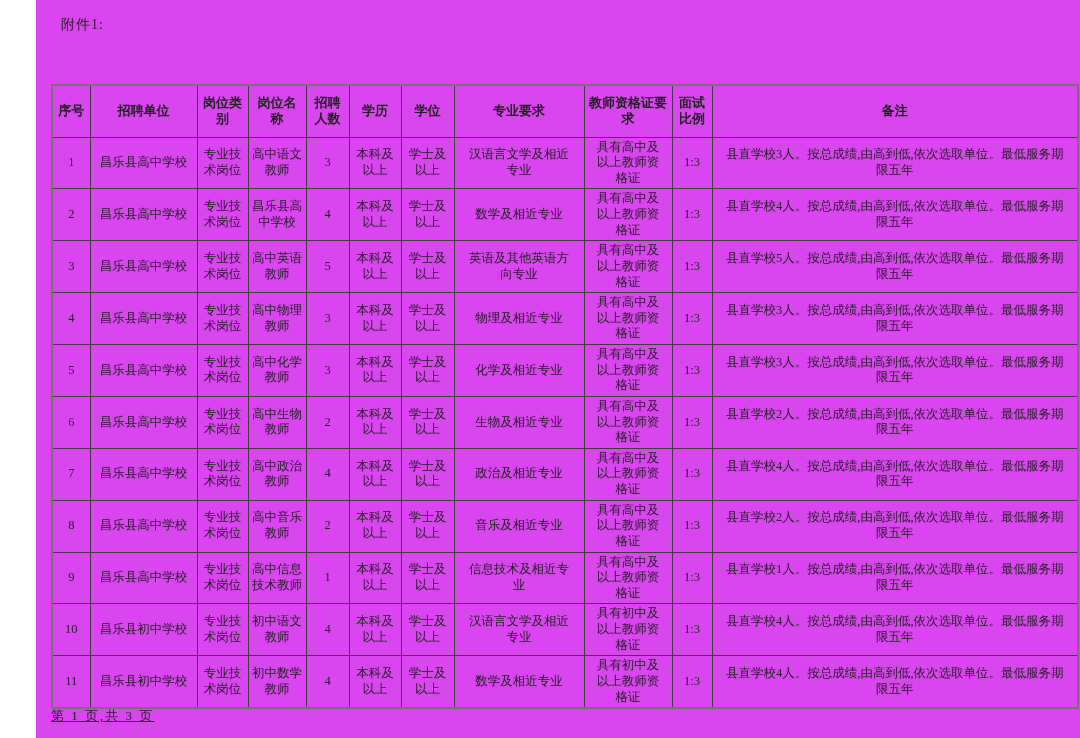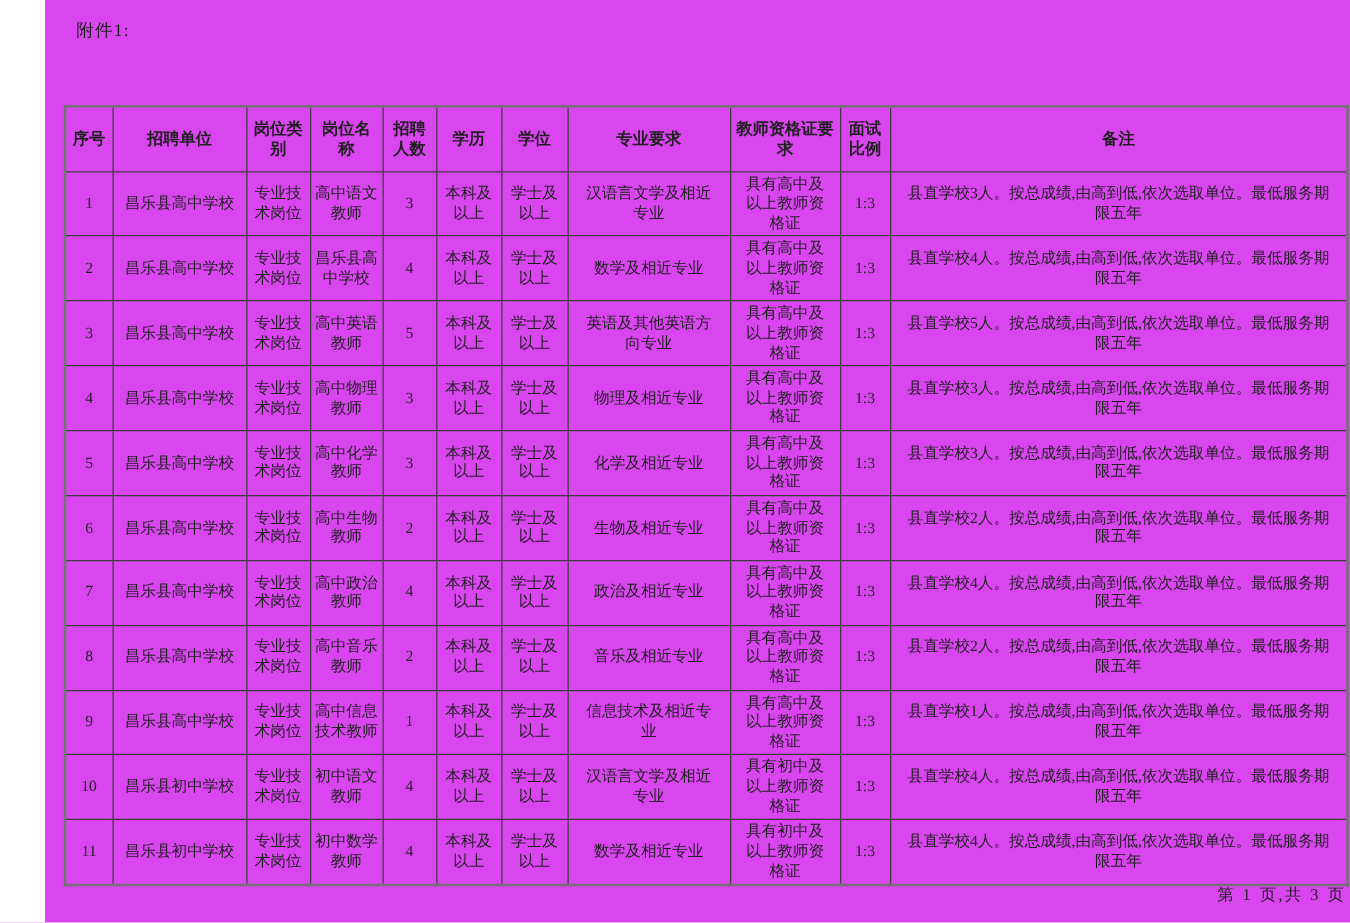--- a/index.html
+++ b/index.html
@@ -67,23 +67,24 @@
   }
   
   table.plan-table td.col-7 { padding: 2px 12px; }
   table.plan-table td.col-8 { padding: 2px 8px; text-align: center; }
   table.plan-table td.col-10 { padding: 2px 10px; }
   .page-footer {
     position: absolute;
     left: 15px;
     top: 707px;
     width: 1026px;
-    text-align: right;
+    text-align: left;
     font-size: 13px;
     letter-spacing: 2px;
+    text-decoration: underline;
   }
 </style>
 </head>
 <body>
 
 <div class="page">
 
   <div class="attachment-label">附件1:</div>
 
 

